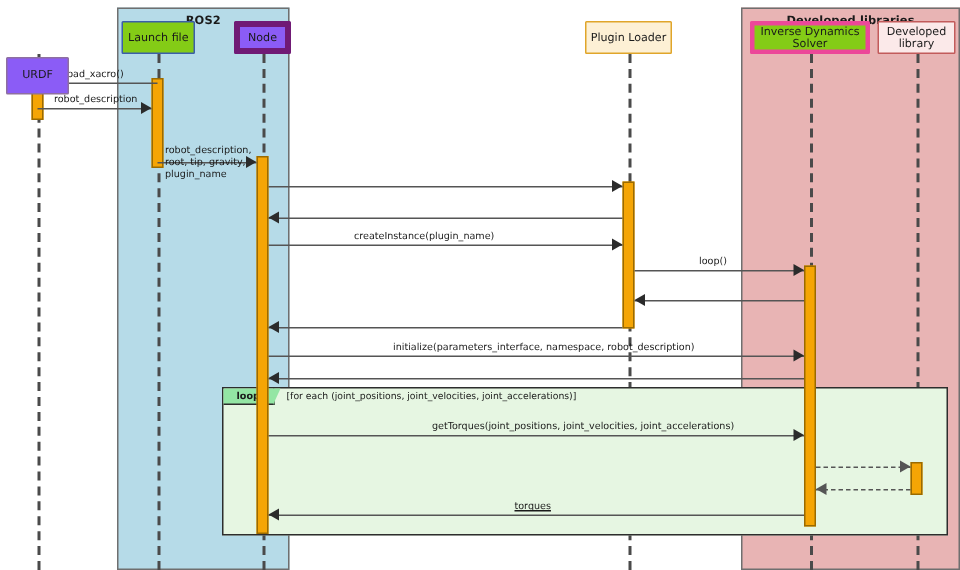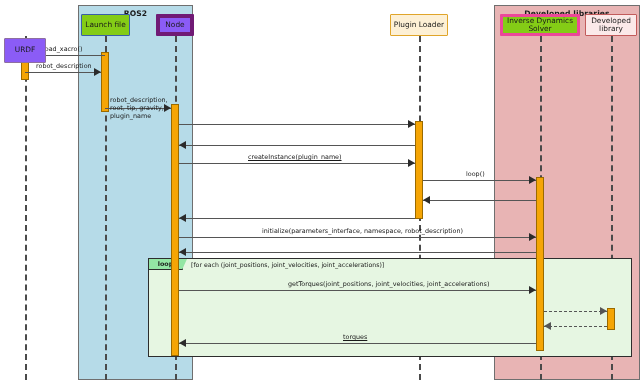--- a/index.html
+++ b/index.html
@@ -112,21 +112,21 @@
 plugin_name</div>
 
   <div class="msg" style="left:179px;top:124px;width:236px;"></div>
   <div class="arrow right" style="left:408px;top:120px;"></div>
 
   <div class="msg" style="left:179px;top:145px;width:236px;"></div>
   <div class="arrow left" style="left:179px;top:141px;"></div>
 
   <div class="msg" style="left:179px;top:163px;width:236px;"></div>
   <div class="arrow right" style="left:408px;top:159px;"></div>
-  <div class="msg-label" style="left:248px;top:153px;text-decoration:underline;">createInstance(plugin_name)</div>
+  <div class="msg-label" style="left:236px;top:153px;">createInstance(plugin_name)</div>
 
   <div class="msg" style="left:423px;top:180px;width:113px;"></div>
   <div class="arrow right" style="left:529px;top:176px;"></div>
   <div class="msg-label" style="left:466px;top:170px;">loop()</div>
 
   <div class="msg" style="left:423px;top:200px;width:113px;"></div>
   <div class="arrow left" style="left:423px;top:196px;"></div>
 
   <div class="msg" style="left:179px;top:218px;width:236px;"></div>
   <div class="arrow left" style="left:179px;top:214px;"></div>

